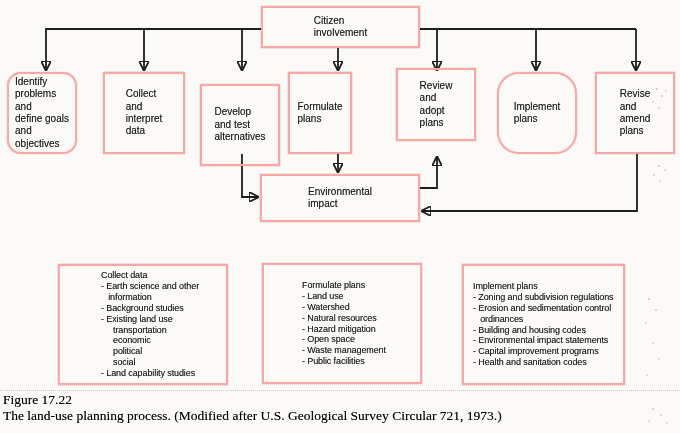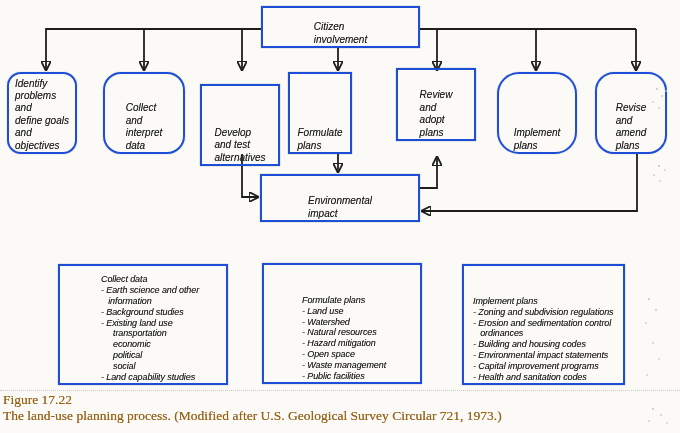--- a/index.html
+++ b/index.html
@@ -9,58 +9,57 @@
     width:680px;height:433px;
     background:#fbfaf7;
     overflow:hidden;
     color:#1e1e1e;
   }
   #connectors{position:absolute;left:0;top:0;width:680px;height:433px;}
   #connectors path{fill:none;stroke:#1e1e1e;stroke-width:1.8;}
   .box{
     position:absolute;
     box-sizing:border-box;
-    border:2px solid #1d4ed8;
-    display:flex;align-items:flex-end;justify-content:center;
+    border:2px solid #fca5a5;
+    display:flex;align-items:center;justify-content:center;
     background:transparent;
     box-shadow:0 0 1px rgba(60,60,60,.55);
-    font-style:italic;
   }
   .txt{
     white-space:pre;
     text-align:left;
     font-size:10px;
     line-height:12.4px;
     color:#1b1b1b;
     text-shadow:0 0 .6px rgba(40,40,40,.55);
   }
   
   .b-top{left:261px;top:6px;width:159px;height:42px;}
   
   .b-s0{left:7px;  top:72px;width:70px;height:82px;border-radius:14px;}
-  .b-s1{left:103px;top:72px;width:82px;height:82px;border-radius:18px;}
+  .b-s1{left:103px;top:72px;width:82px;height:82px;}
   .b-s2{left:200px;top:84px;width:80px;height:82px;}
   .b-s3{left:288px;top:72px;width:64px;height:82px;}
   .b-s4{left:396px;top:68px;width:80px;height:73px;}
   .b-s5{left:497px;top:72px;width:80px;height:82px;border-radius:22px;}
-  .b-s6{left:595px;top:72px;width:72px;height:82px;border-radius:19px;}
+  .b-s6{left:595px;top:72px;width:80px;height:82px;}
   
   .b-env{left:260px;top:174px;width:160px;height:48px;}
   
   .detail{justify-content:flex-start;}
   .detail .txt{font-size:9px;line-height:10.9px;letter-spacing:-0.1px;}
   .b-d0{left:58px; top:264px;width:170px;height:121px;padding-left:41px;}
   .b-d1{left:262px;top:263px;width:160px;height:121px;padding-left:38px;}
   .b-d2{left:462px;top:264px;width:163px;height:121px;padding-left:9px;}
   
   #caption{
     position:absolute;left:3px;top:392px;
     font-family:"Liberation Serif",serif;
     font-size:13.5px;line-height:15.5px;
-    color:#a16207;
+    color:#000000;
     text-shadow:0 0 .5px rgba(30,30,30,.5);
   }
   
   .artifact-line{
     position:absolute;left:0;top:390px;width:680px;height:0;
     border-top:1px dotted rgba(130,125,115,.4);
   }
   .noise{
     position:absolute;width:2px;height:2px;border-radius:50%;
     background:#b6b2a9;opacity:.75;

